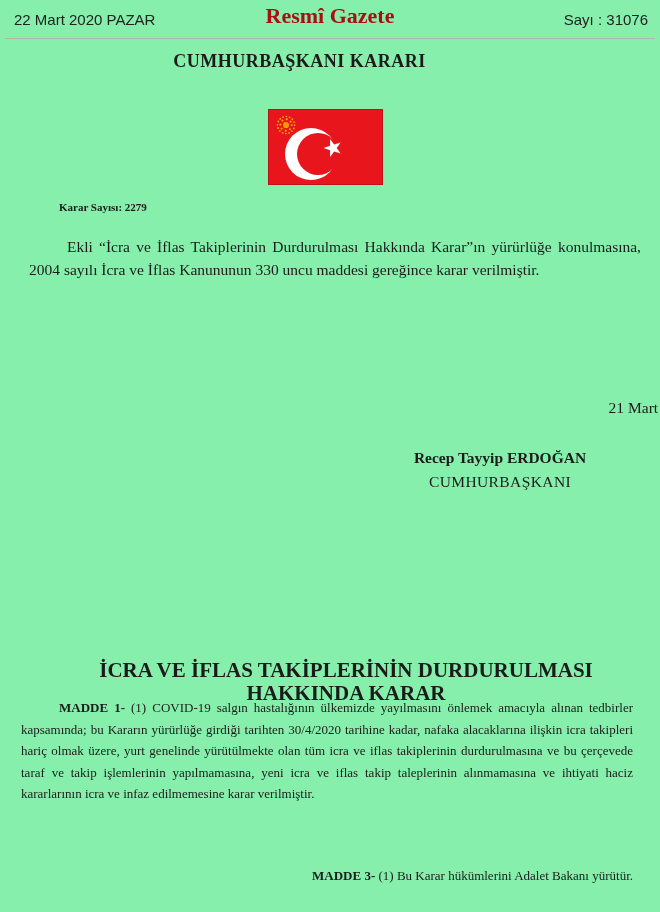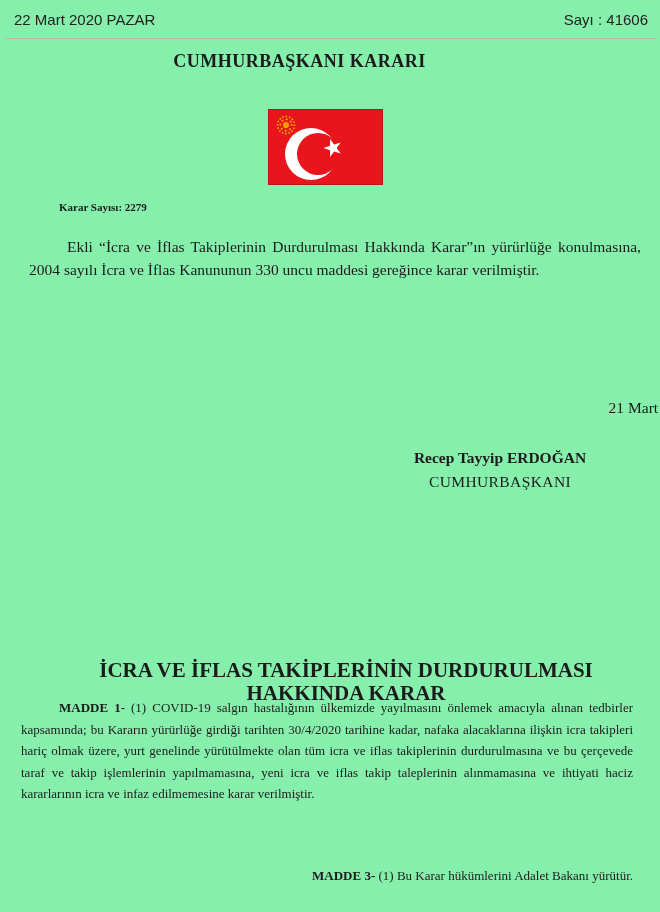--- a/index.html
+++ b/index.html
@@ -75,21 +75,22 @@
   .art-1 { top: 697px; line-height: 21.5px; }
   .art-2 { top: 831px; text-align: left; }
   .art-3 { top: 868px; text-align: right; }
 </style>
 </head>
 <body>
 
 <div class="page">
 
   <div class="h-date">22 Mart 2020 PAZAR</div>
-  <div class="h-issue">Sayı : 41606</div>
+  <div class="h-title">Resmî Gazete</div>
+  <div class="h-issue">Sayı : 31076</div>
   <div class="h-rule"></div>
 
   <div class="doc-heading">CUMHURBAŞKANI KARARI</div>
 
   <div class="flag-wrap">
     <svg width="115" height="76" viewBox="0 0 115 76" xmlns="http://www.w3.org/2000/svg">
       <rect x="0.5" y="0.5" width="114" height="75" fill="#e8151c" stroke="#bf1118" stroke-width="1"></rect>
 
       <g>
         <circle cx="18" cy="16" r="3.1" fill="#f59b00"></circle>

